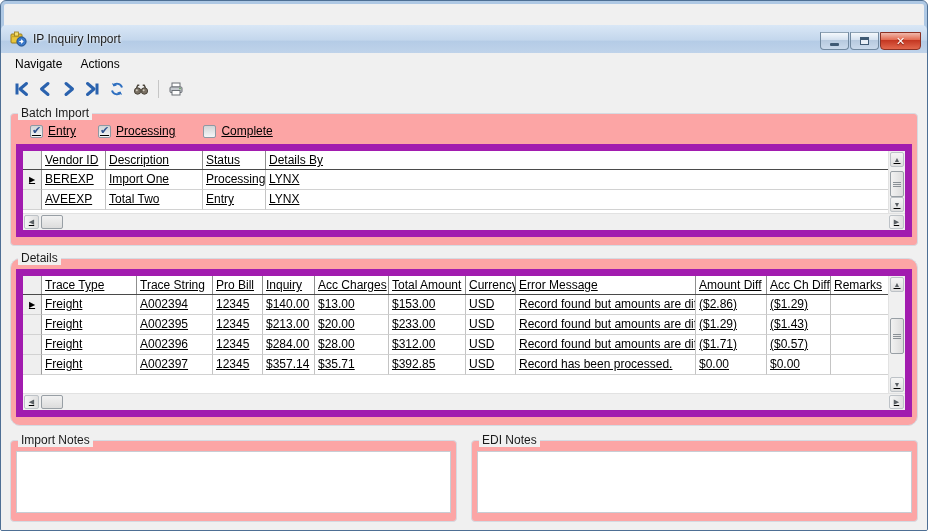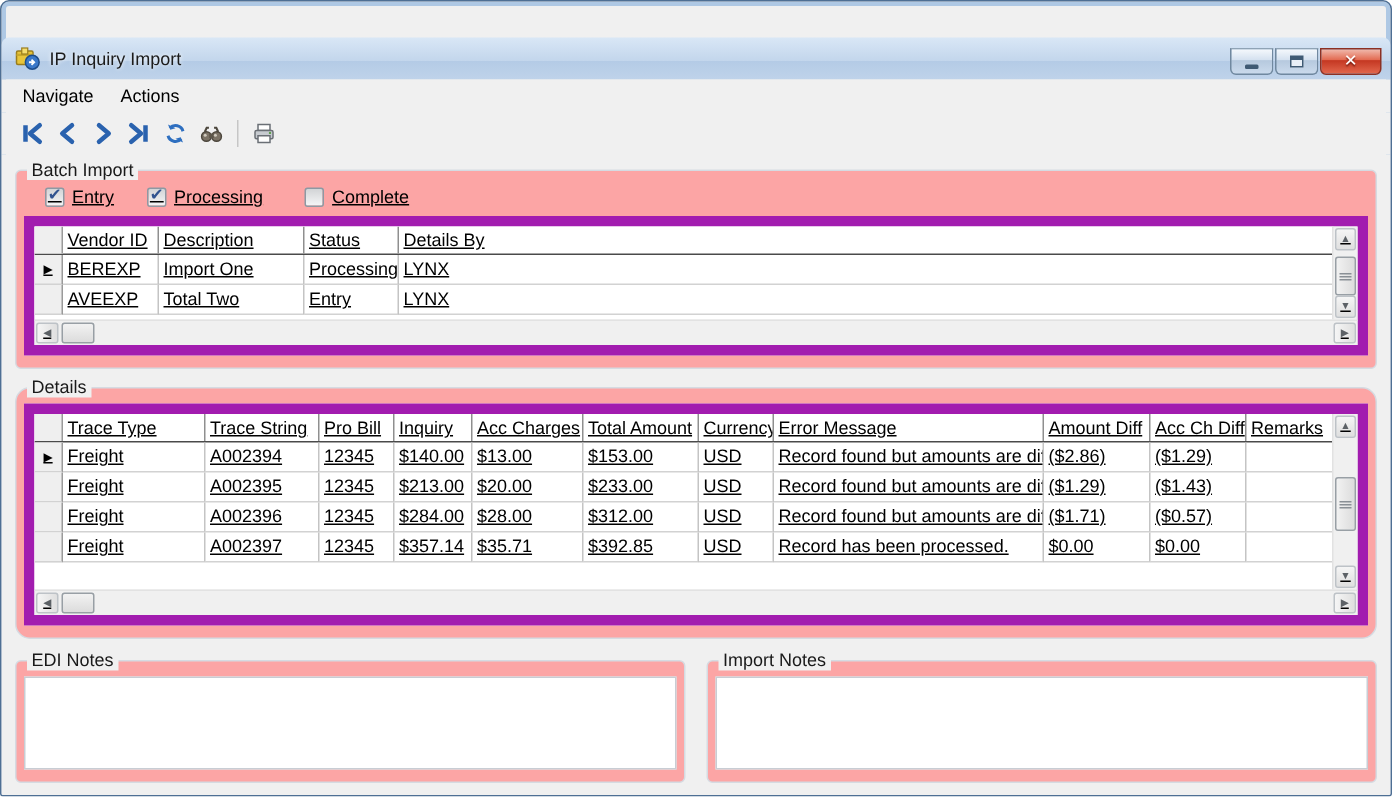--- a/index.html
+++ b/index.html
@@ -374,23 +374,23 @@
           <span class="sbtn">◀</span>
           <span class="sthumb"></span>
           <span class="sfill"></span>
           <span class="sbtn">▶</span>
         </div>
       </div>
     </div>
 
     <div class="notes-row">
       <div class="group notes">
+        <span class="group-label">Import Notes</span>
+        <textarea style=""></textarea>
+      </div>
+      <div class="group notes">
         <span class="group-label">EDI Notes</span>
         <textarea style=""></textarea>
       </div>
-      <div class="group notes">
-        <span class="group-label">Import Notes</span>
-        <textarea style=""></textarea>
-      </div>
     </div>
 
   </div>
 </div>
 
 </body></html>

